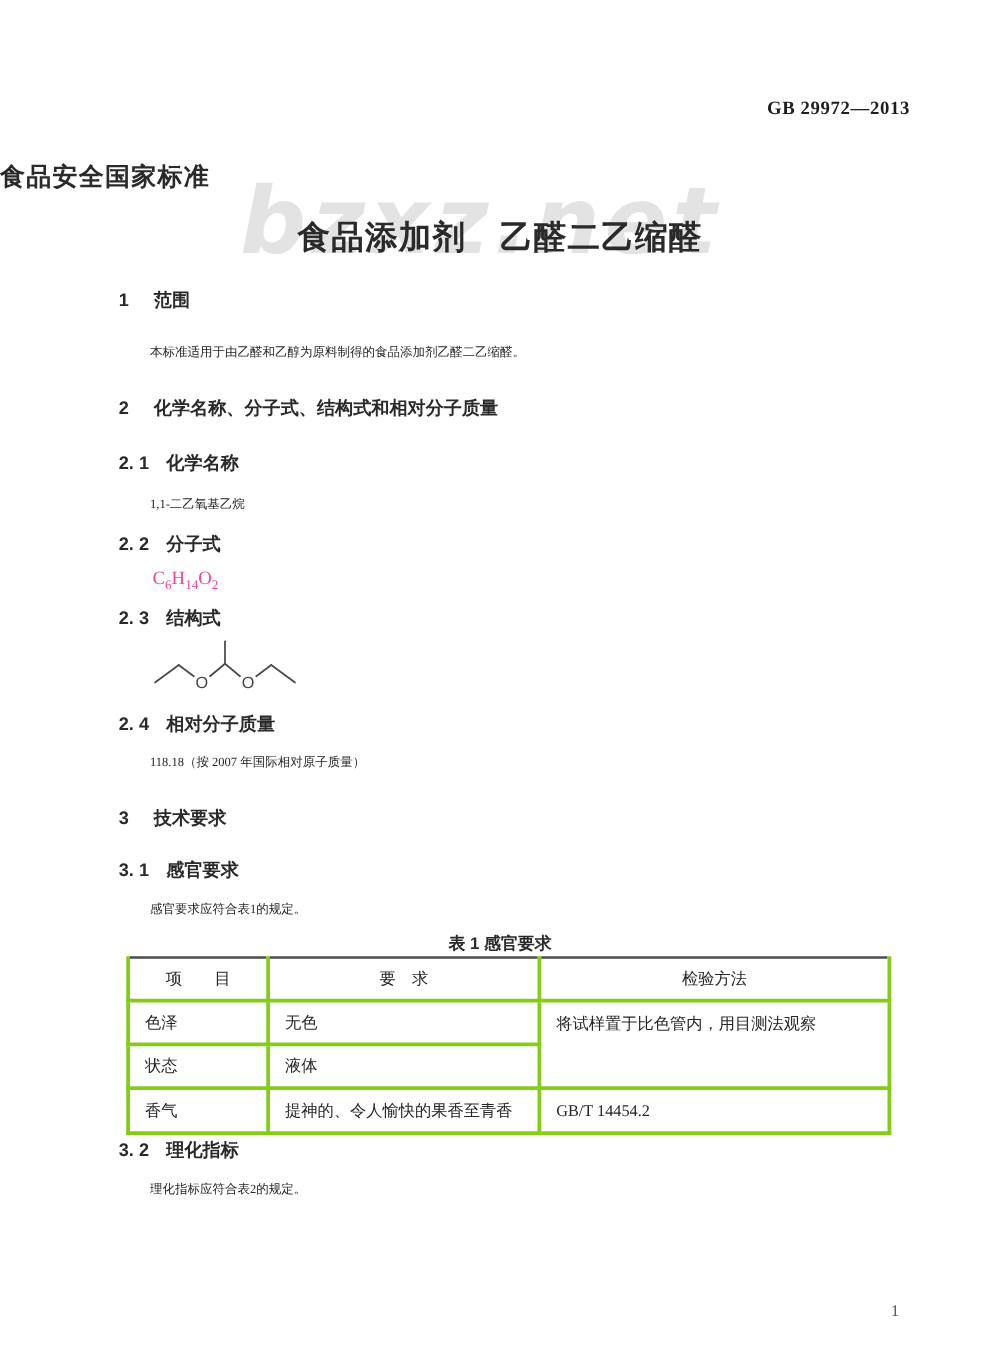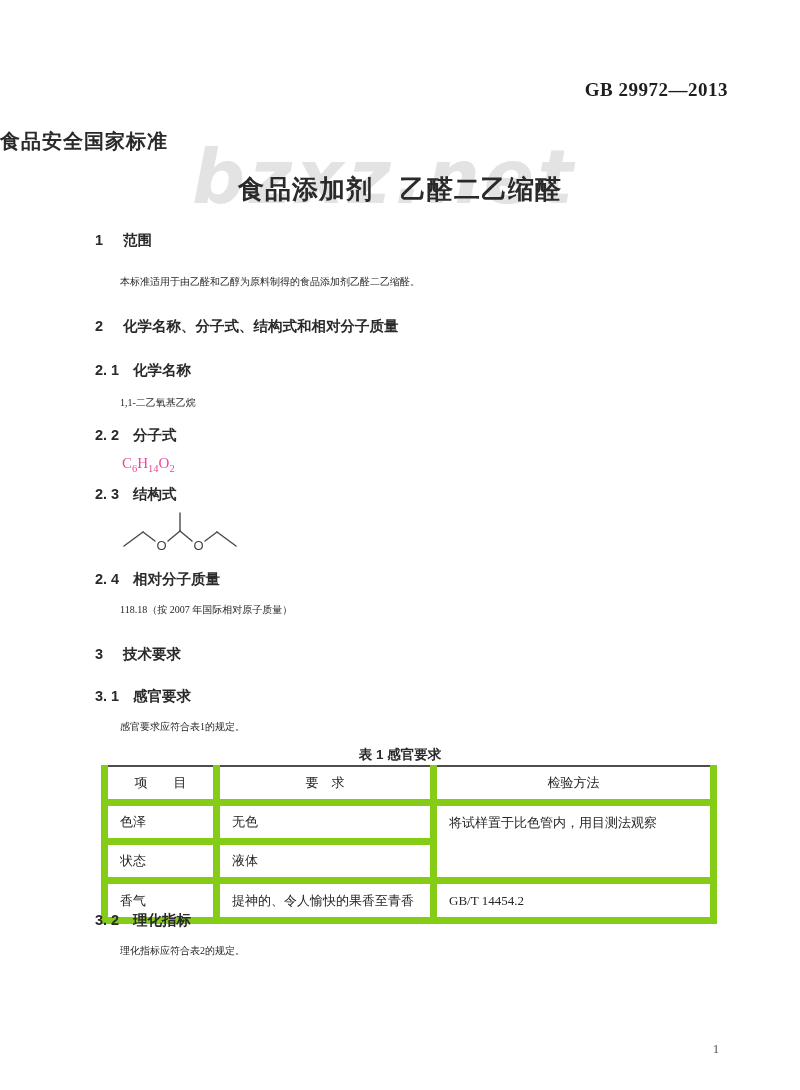--- a/index.html
+++ b/index.html
@@ -22,21 +22,21 @@
     z-index:0;
     user-select:none;
     white-space:nowrap;
     font-style:italic;
   }
   .content-layer{position:absolute;inset:0;z-index:1;}
   .doc-code{
     top:79px;left:0;width:728px;
     text-align:right;
     font-family:"Liberation Serif","DejaVu Serif",serif;
-    font-weight:700;font-size:19px;color:#1e1e1e;
+    font-weight:700;font-size:15px;color:#1e1e1e;
     letter-spacing:0.5px;
   }
   .title1{
     top:128px;left:0;width:100%;text-align:left;
     font-family:"Liberation Sans","DejaVu Sans",sans-serif;
     font-weight:700;font-size:20px;color:#2a2a2a;letter-spacing:1px;
   }
   .title2{
     top:172px;left:0;width:100%;text-align:center;
     font-family:"Liberation Sans","DejaVu Sans",sans-serif;
@@ -72,21 +72,21 @@
     position:absolute;top:765px;left:101px;
     width:609px;
     border-collapse:collapse;
     font-size:13px;color:#262626;
     table-layout:fixed;
   }
   table.t1 col.c1{width:112px;}
   table.t1 col.c2{width:217px;}
   table.t1 col.c3{width:280px;}
   table.t1 th,table.t1 td{
-    border:7px solid #84cc16;
+    border:3px solid #84cc16;
     font-weight:400;
     padding:0 0 0 12px;
     text-align:left;
     height:32px;
     vertical-align:middle;
     overflow:hidden;
     white-space:nowrap;
   }
   table.t1 thead th{
     text-align:center;

